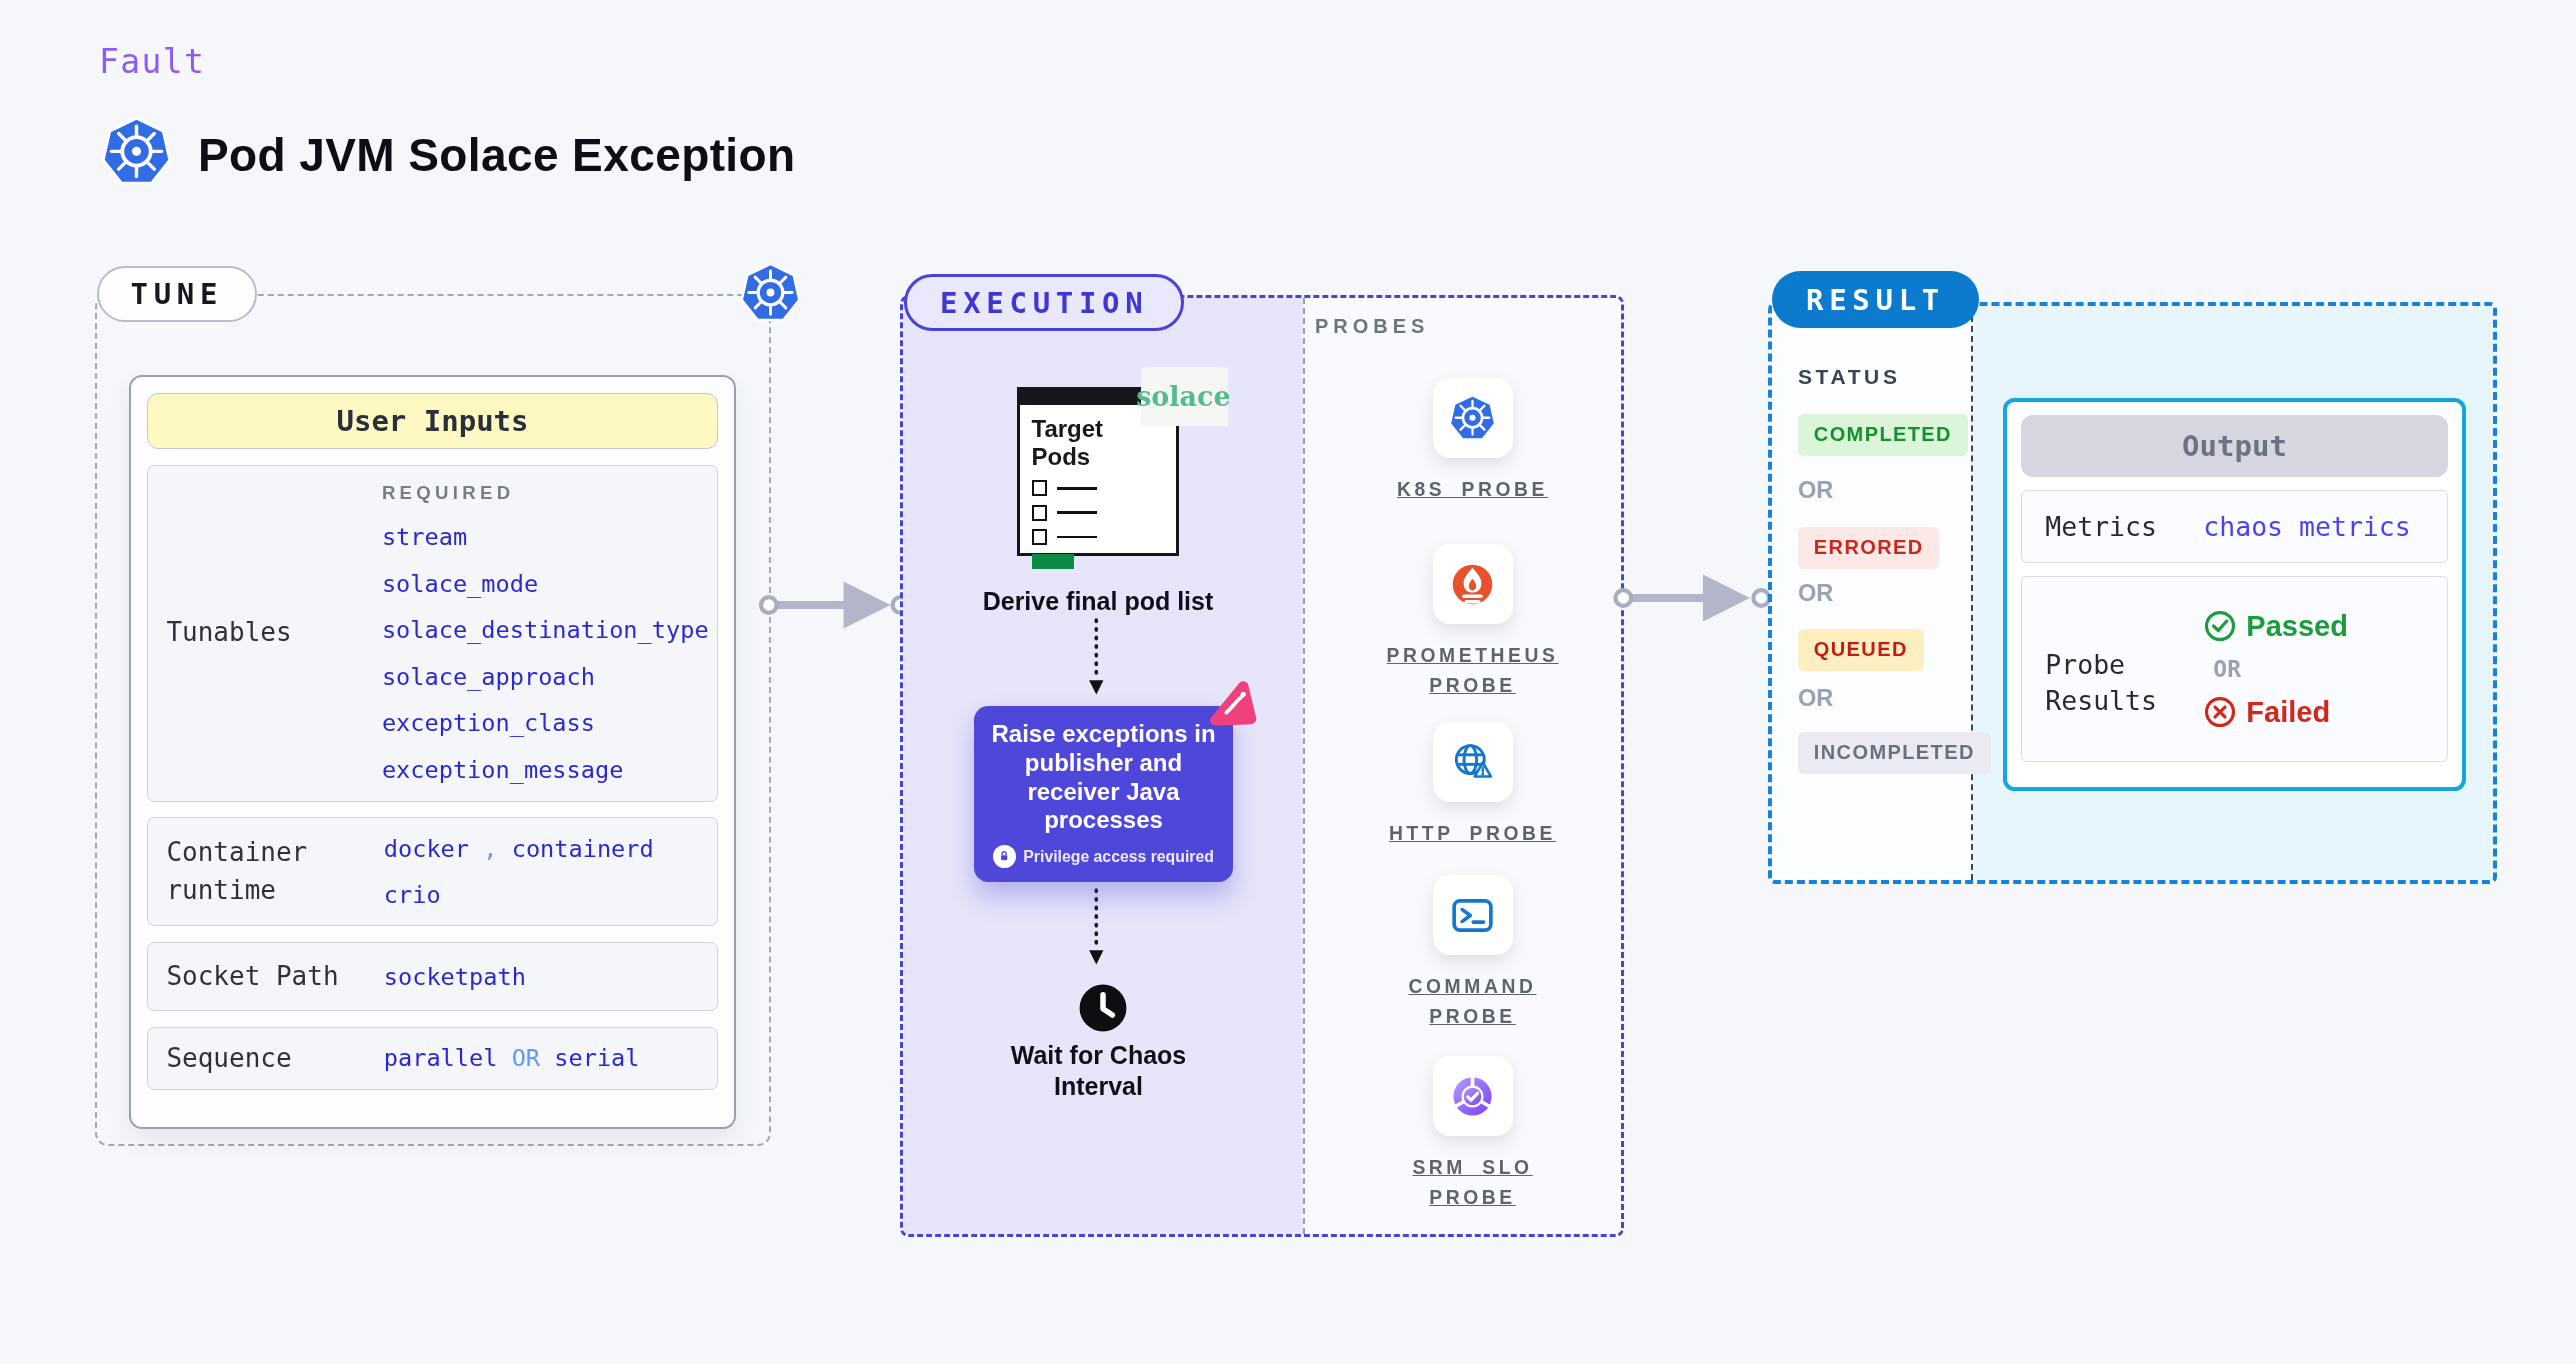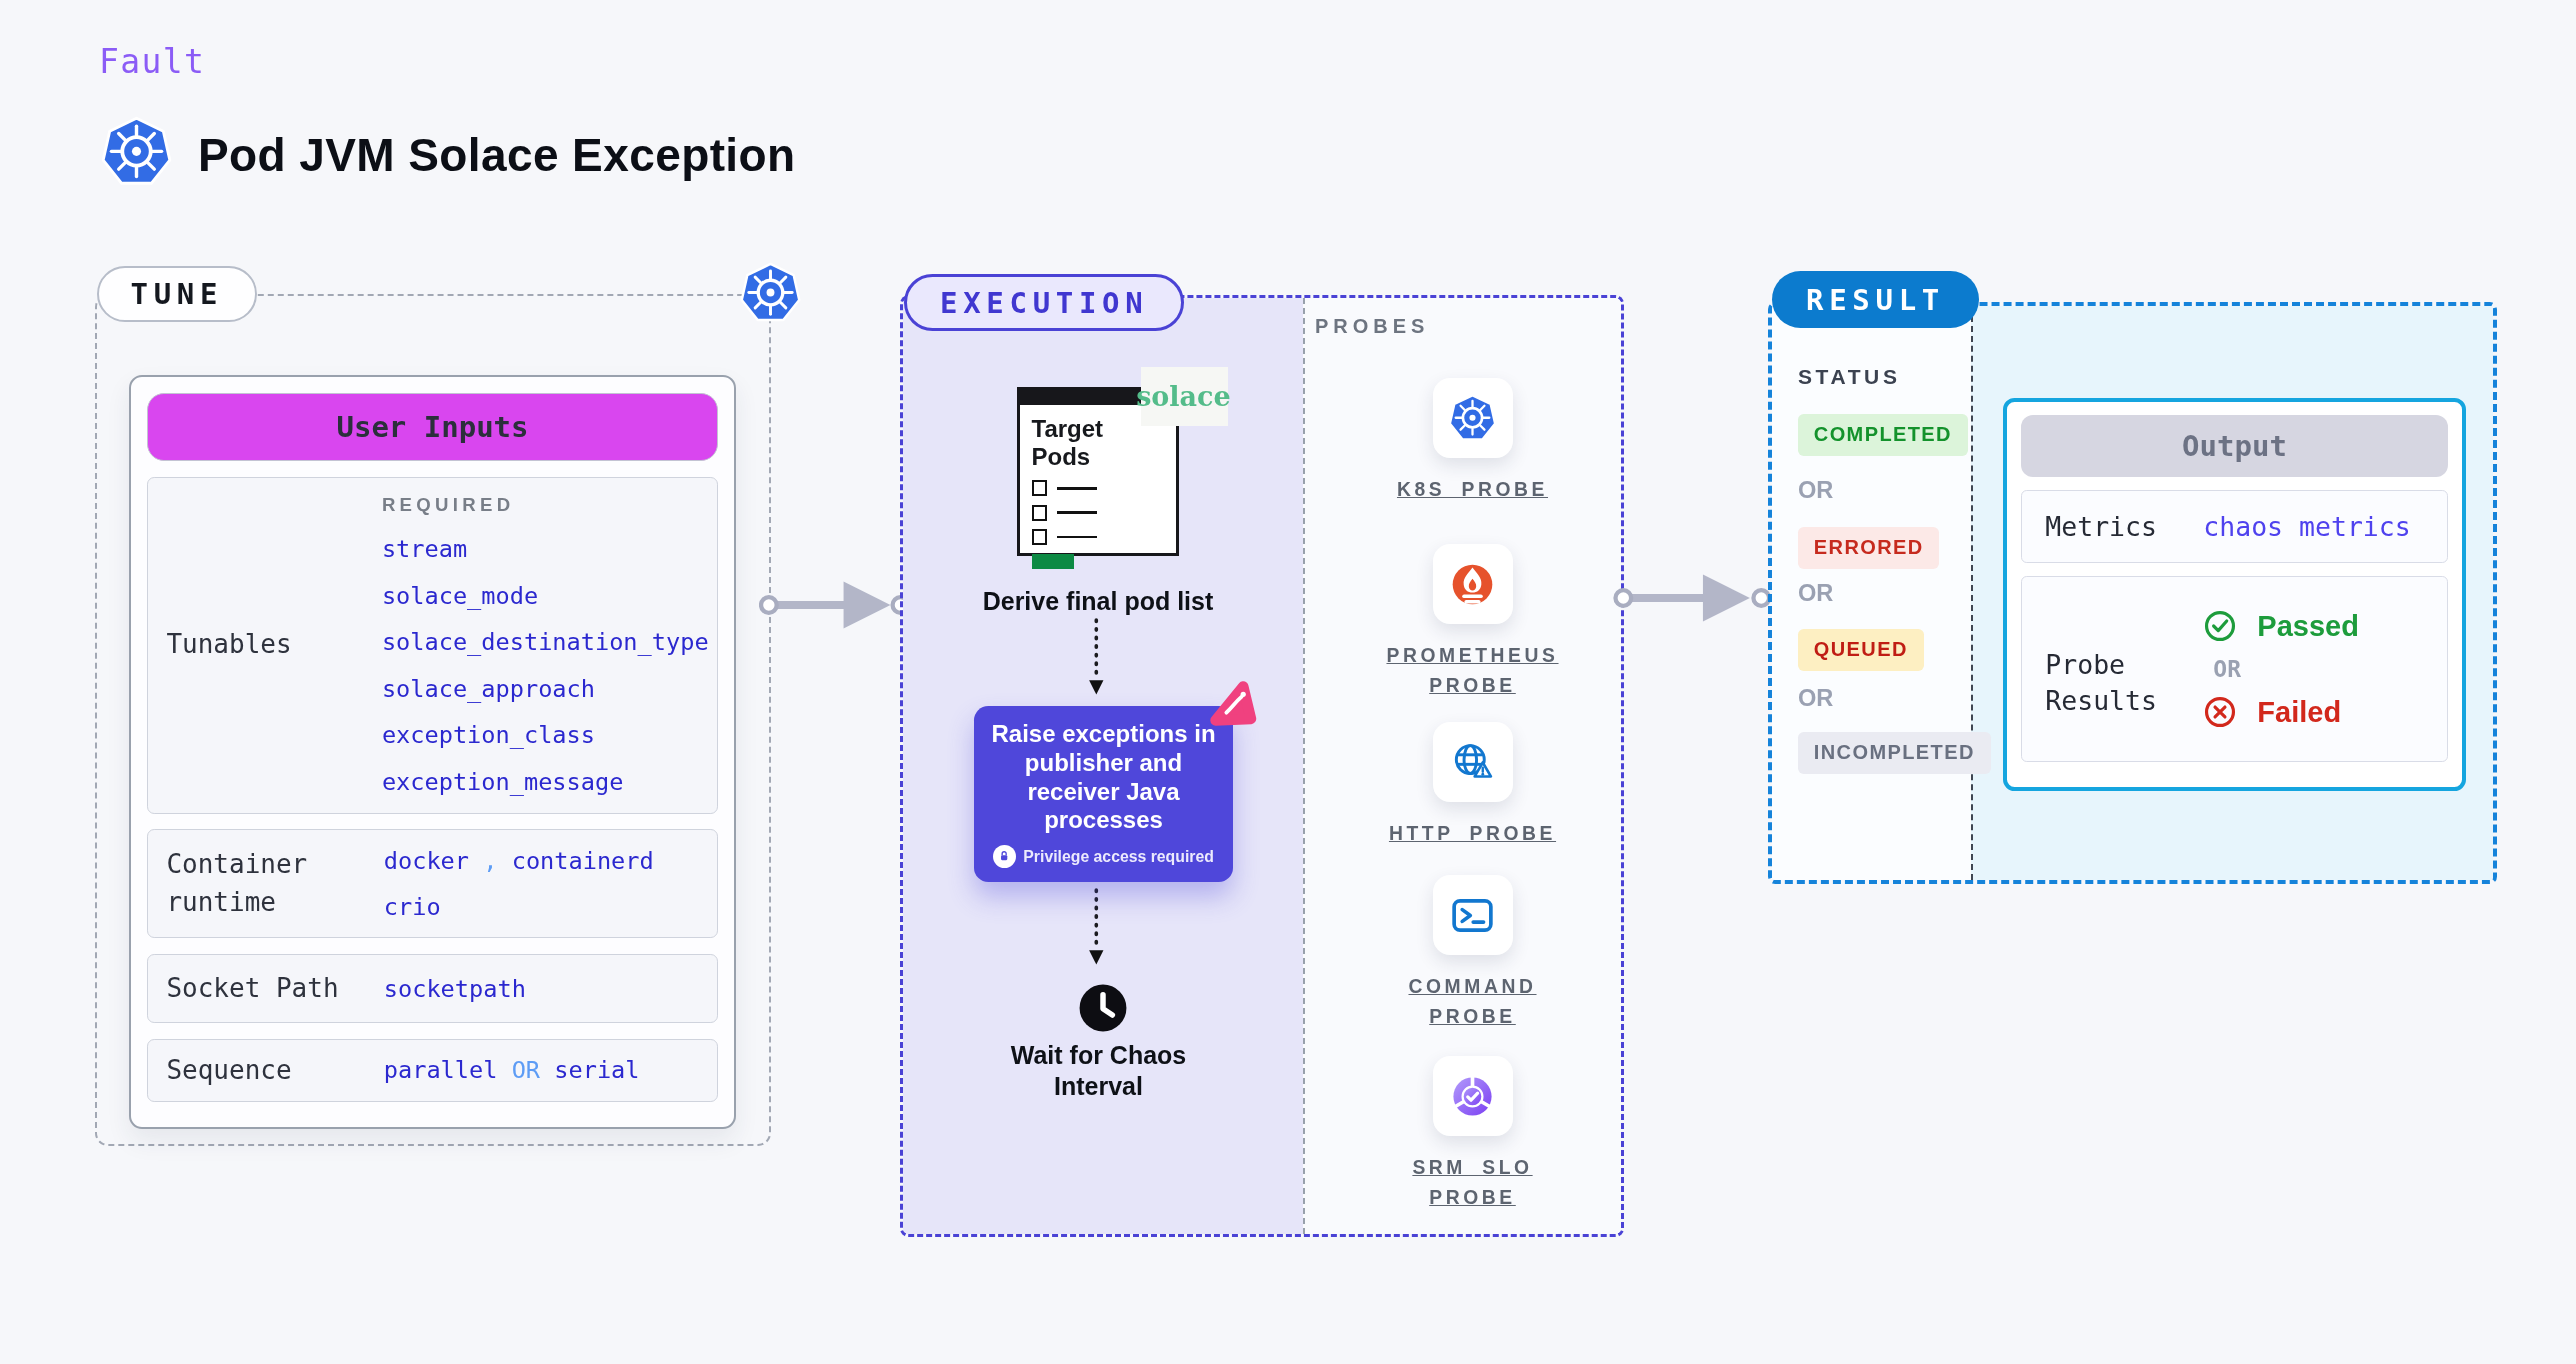--- a/index.html
+++ b/index.html
@@ -16,21 +16,21 @@
   .header-logo { left:100px; top:116px; width:73px; height:73px; }
   .page-title { left:198px; top:128px; font-size:46px; font-weight:800; color:#0c0f16; letter-spacing:0.4px; }
 
   
   .tune-box { left:95px; top:294px; width:676px; height:852px; border:2.9px dashed #a2a8b4; border-radius:13px; }
   .pill { display:flex; align-items:center; justify-content:center; font-family:"DejaVu Sans Mono",monospace; font-weight:700; font-size:29px; letter-spacing:5.7px; z-index:6; }
   .tune-badge { left:97px; top:266px; height:56px; padding:0 31.5px; background:#fefeff; border:2.9px solid #b7bdc9; border-radius:31.5px; color:#14181f; }
   .tune-k8s { left:739px; top:262px; width:63px; height:63px; z-index:6; }
 
   .ui-card { left:129px; top:375px; width:607px; height:754px; background:#fdfdff; border:2.9px solid #99a1ad; border-radius:13px; padding:15.8px; box-shadow:0 11.5px 24px rgba(40,50,80,.08); }
-  .ui-header { height:68px; background:#d946ef; border:1.4px solid #c3c3d3; border-radius:17px; display:flex; align-items:center; justify-content:center; font-family:"DejaVu Sans Mono",monospace; font-size:29px; font-weight:600; color:#2b2f3b; }
+  .ui-header { height:56px; background:#fef9c3; border:1.4px solid #c3c3d3; border-radius:11px; display:flex; align-items:center; justify-content:center; font-family:"DejaVu Sans Mono",monospace; font-size:29px; font-weight:600; color:#2b2f3b; }
   .ui-row { background:#f5f6fa; border:1.4px solid #cfd3dd; border-radius:7.2px; display:flex; margin-top:15.8px; }
   .ui-label { width:236px; padding-left:18.6px; display:flex; align-items:center; font-family:"DejaVu Sans Mono",monospace; font-size:26px; color:#2e323d; line-height:1.45; }
   .ui-values { flex:1; display:flex; flex-direction:column; justify-content:center; gap:18.6px; padding:20px 8.6px 20px 0; }
   .req { font-size:18.6px; font-weight:700; color:#787e88; letter-spacing:4.3px; }
   .val { font-family:"DejaVu Sans Mono",monospace; font-size:23.6px; color:#2b28cf; }
   .val-light { color:#5d9cf5; }
   .row-tunables { height:337px; }
   .row-runtime { height:109px; }
   .row-socket { height:69px; }
   .row-sequence { height:63px; }
@@ -95,21 +95,21 @@
   .output-card { left:2003px; top:398px; width:463px; height:393px; background:#ffffff; border:4.3px solid #15a5df; border-radius:11.5px; padding:13px 14.3px; }
   .output-header { height:62px; background:#d6d6e1; border-radius:12px; display:flex; align-items:center; justify-content:center; font-family:"DejaVu Sans Mono",monospace; font-size:29px; font-weight:600; color:#6c7284; }
   .out-row { border:1.4px solid #d9dce7; border-radius:5.7px; background:#fbfcff; margin-top:13px; display:flex; align-items:center; }
   .metrics-row { height:73px; }
   .pr-row { height:186px; }
   .out-label { width:181px; padding-left:23px; font-family:"DejaVu Sans Mono",monospace; font-size:26.5px; color:#262a35; line-height:1.35; }
   .pr-label { width:181px;margin-top:28px; }
   .pr-label span { display:inline-block; width:122px; }
   .metrics-value { font-family:"DejaVu Sans Mono",monospace; font-size:26.5px; font-weight:500; color:#4f42ee; }
   .pr-col { display:flex; flex-direction:column; gap:13px; }
-  .pr-line { display:flex; align-items:center; gap:20px; }
+  .pr-line { display:flex; align-items:center; gap:9px; }
   .passed-text { font-size:29px; font-weight:800; color:#1d9c3c; }
   .failed-text { font-size:29px; font-weight:800; color:#d2281c; }
   .pr-or { margin-left:10px; font-family:"DejaVu Sans Mono",monospace; font-size:23px; font-weight:600; color:#9aa1b2; }
 </style>
 </head>
 <body>
 
 <svg width="0" height="0" style="position:absolute">
   <defs>
     <g id="k8s-logo">

